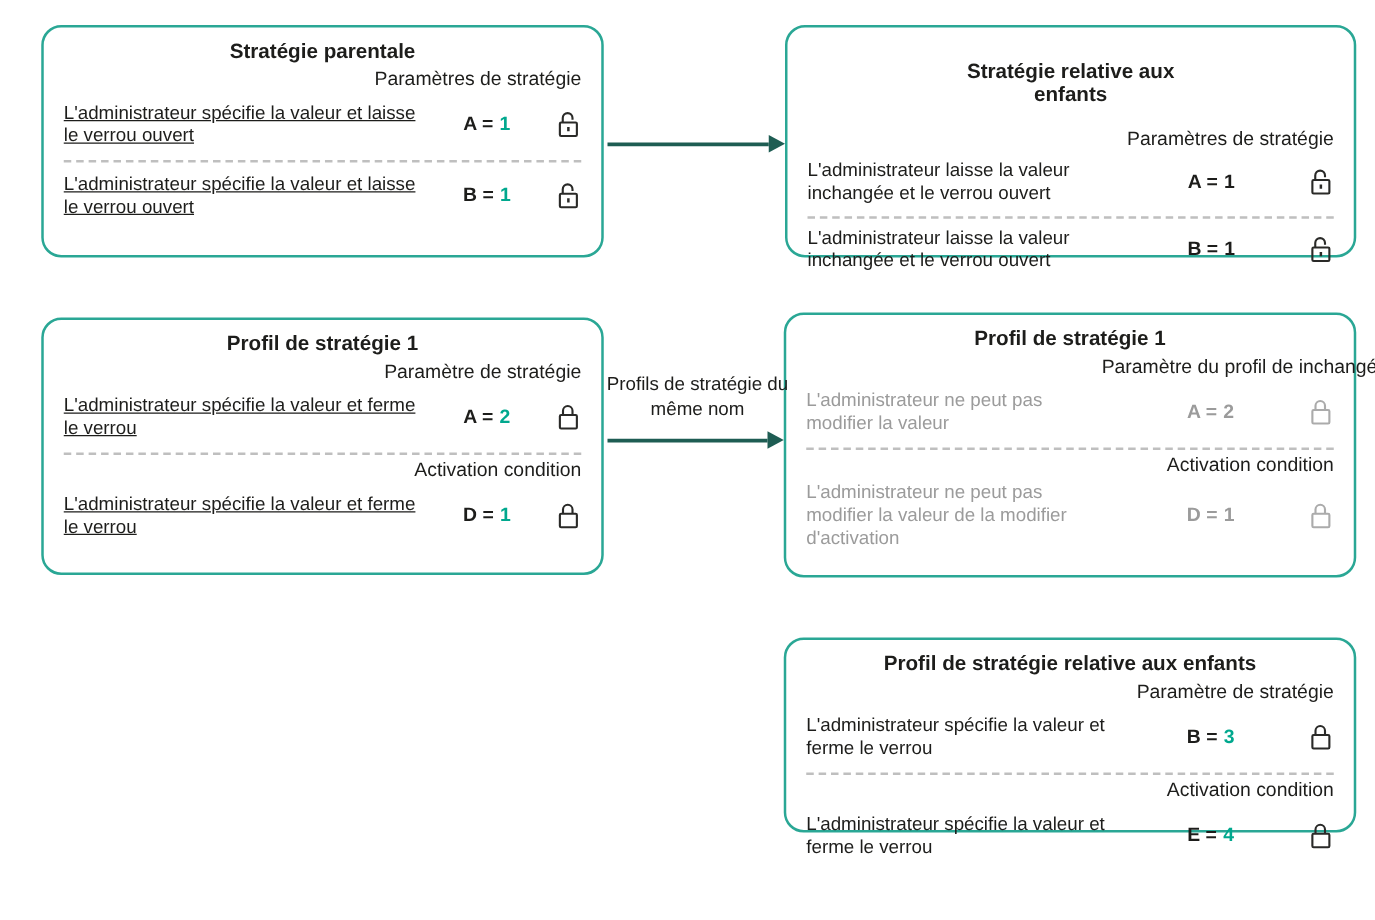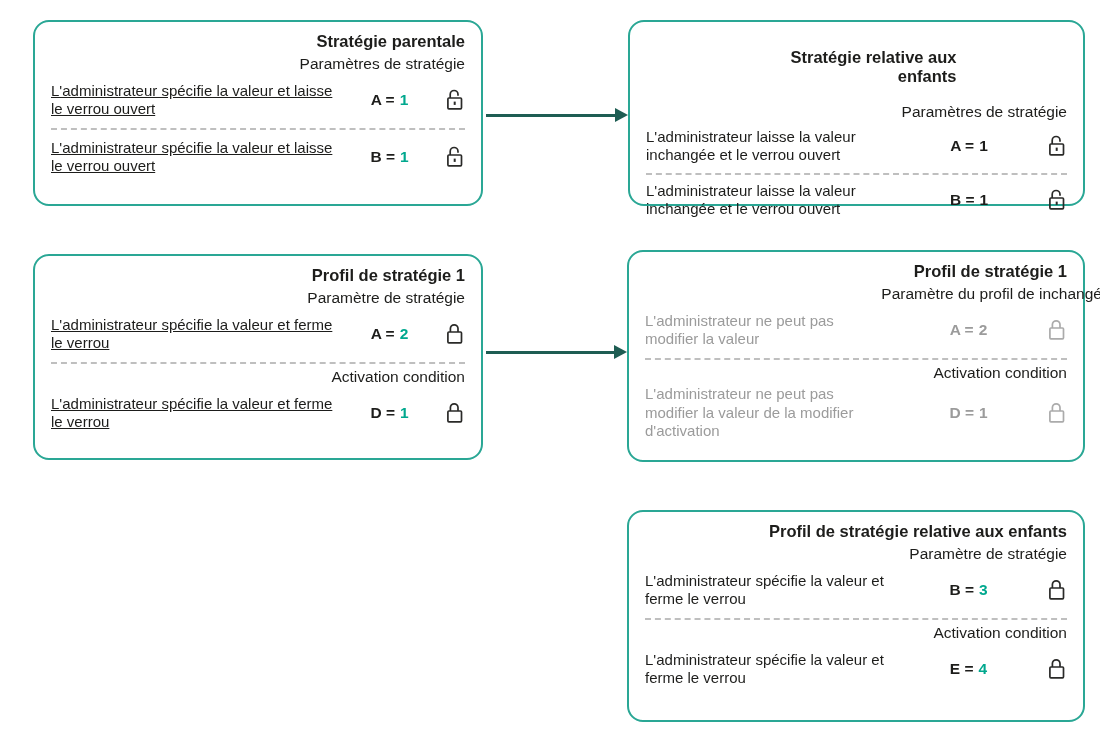--- a/index.html
+++ b/index.html
@@ -20,21 +20,21 @@
     position:absolute;
     border:2px solid var(--border);
     border-radius:16px;
     background:#fff;
     padding:10px 16px 8px;
   }
   .box-title{
     font-weight:700;
     font-size:16.5px;
     line-height:1.18;
-    text-align:right;
+    text-align:center;
     color:var(--ink);
   }
   .title-narrow{max-width:200px;margin:16px auto;}
   .section-label{
     width:44%;
     margin:4px 0 0 auto;
     text-align:right;
     white-space:nowrap;
     font-size:15.5px;
     color:var(--ink);
@@ -227,26 +227,27 @@
       </div>
       <span class="lock">
         <svg width="21" height="26" viewBox="0 0 21 26">
             <path d="M6.4 11 V7.6 A3.8 3.8 0 0 1 14 7.6 V11" fill="none" stroke="currentColor" stroke-width="1.7"></path>
             <rect x="3.9" y="11" width="13.6" height="10.8" rx="1" fill="none" stroke="currentColor" stroke-width="1.7"></rect>
           </svg>
       </span>
     </div>
   </div>
 
+  <div class="arrow-label" style="left:481px;top:298px;width:154px;">Profils de stratégie du même nom</div>
   <div class="arrow" style="left:486px;top:345px;width:141px;">
     <div class="shaft"></div>
     <div class="head"></div>
   </div>
 
-  <div class="box box-right" style="left:627px;top:510px;width:458px;height:212px;">
+  <div class="box box-right" style="left:627px;top:510px;width:458px;height:156px;">
     <div class="box-title">Profil de stratégie relative aux enfants</div>
     <div class="section-label">Paramètre de stratégie</div>
     <div class="row">
       <div class="desc">L'administrateur spécifie la valeur et ferme le verrou</div>
       <div class="value">
         <span class="var">B =</span>
           <span class="num accent">3</span>
       </div>
       <span class="lock">
         <svg width="21" height="26" viewBox="0 0 21 26">

